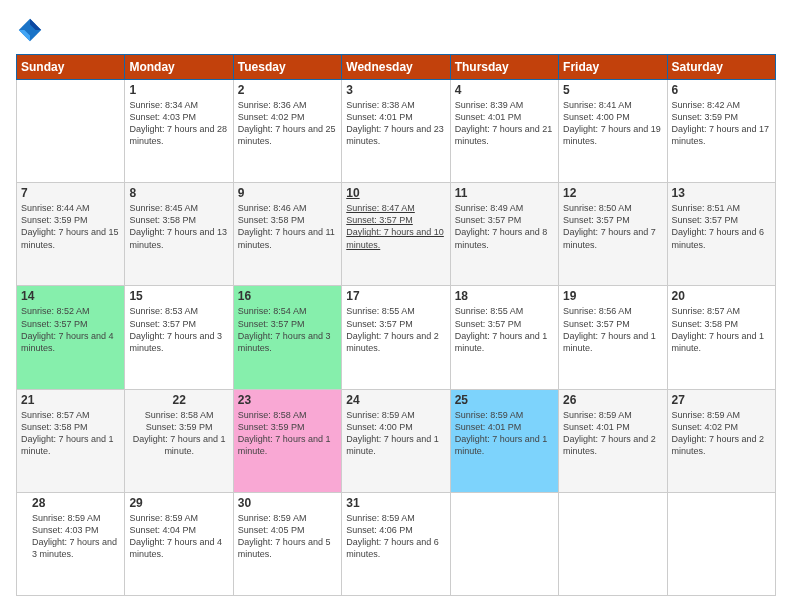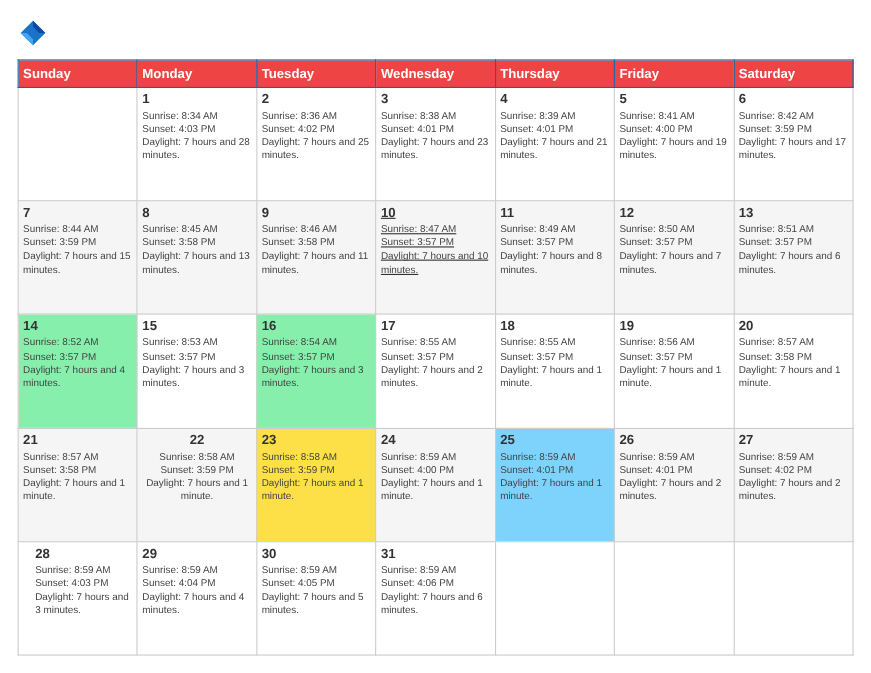--- a/index.html
+++ b/index.html
@@ -88,21 +88,21 @@
     .cell-text {
       font-size: 9px;
       color: #444;
       line-height: 1.35;
     }
     .empty-cell {
       background: #f9f9f9;
     }
     tr:nth-child(even) td { background: #f5f5f5; }
     tr:nth-child(odd) td { background: #fff; }
-    tr:first-child th { background: #ef4444; }
+    tr:first-child th { background: #c2410c; }
   </style>
 </head>
 <body>
 
 <div class="page">
   <div class="header">
     <div class="logo">
       <svg class="logo-icon" viewBox="0 0 40 40">
         <polygon points="20,4 36,20 20,36 4,20" fill="#1a73c7"></polygon>
         <polygon points="20,4 36,20 28,20 20,12" fill="#0d47a1"></polygon>
@@ -287,21 +287,21 @@
 Daylight: 7 hours
 and 1 minute.</div>
           </td>
           <td style="background: rgb(245, 245, 245); text-align: center;">
             <span class="day-num">22</span>
             <div class="cell-text">Sunrise: 8:58 AM
 Sunset: 3:59 PM
 Daylight: 7 hours
 and 1 minute.</div>
           </td>
-          <td style="background: #fde047; margin-top: 28px;">
+          <td style="background: #f9a8d4; margin-top: 28px;">
             <span class="day-num">23</span>
             <div class="cell-text">Sunrise: 8:58 AM
 Sunset: 3:59 PM
 Daylight: 7 hours
 and 1 minute.</div>
           </td>
           <td style="background: rgb(245, 245, 245);">
             <span class="day-num">24</span>
             <div class="cell-text">Sunrise: 8:59 AM
 Sunset: 4:00 PM

